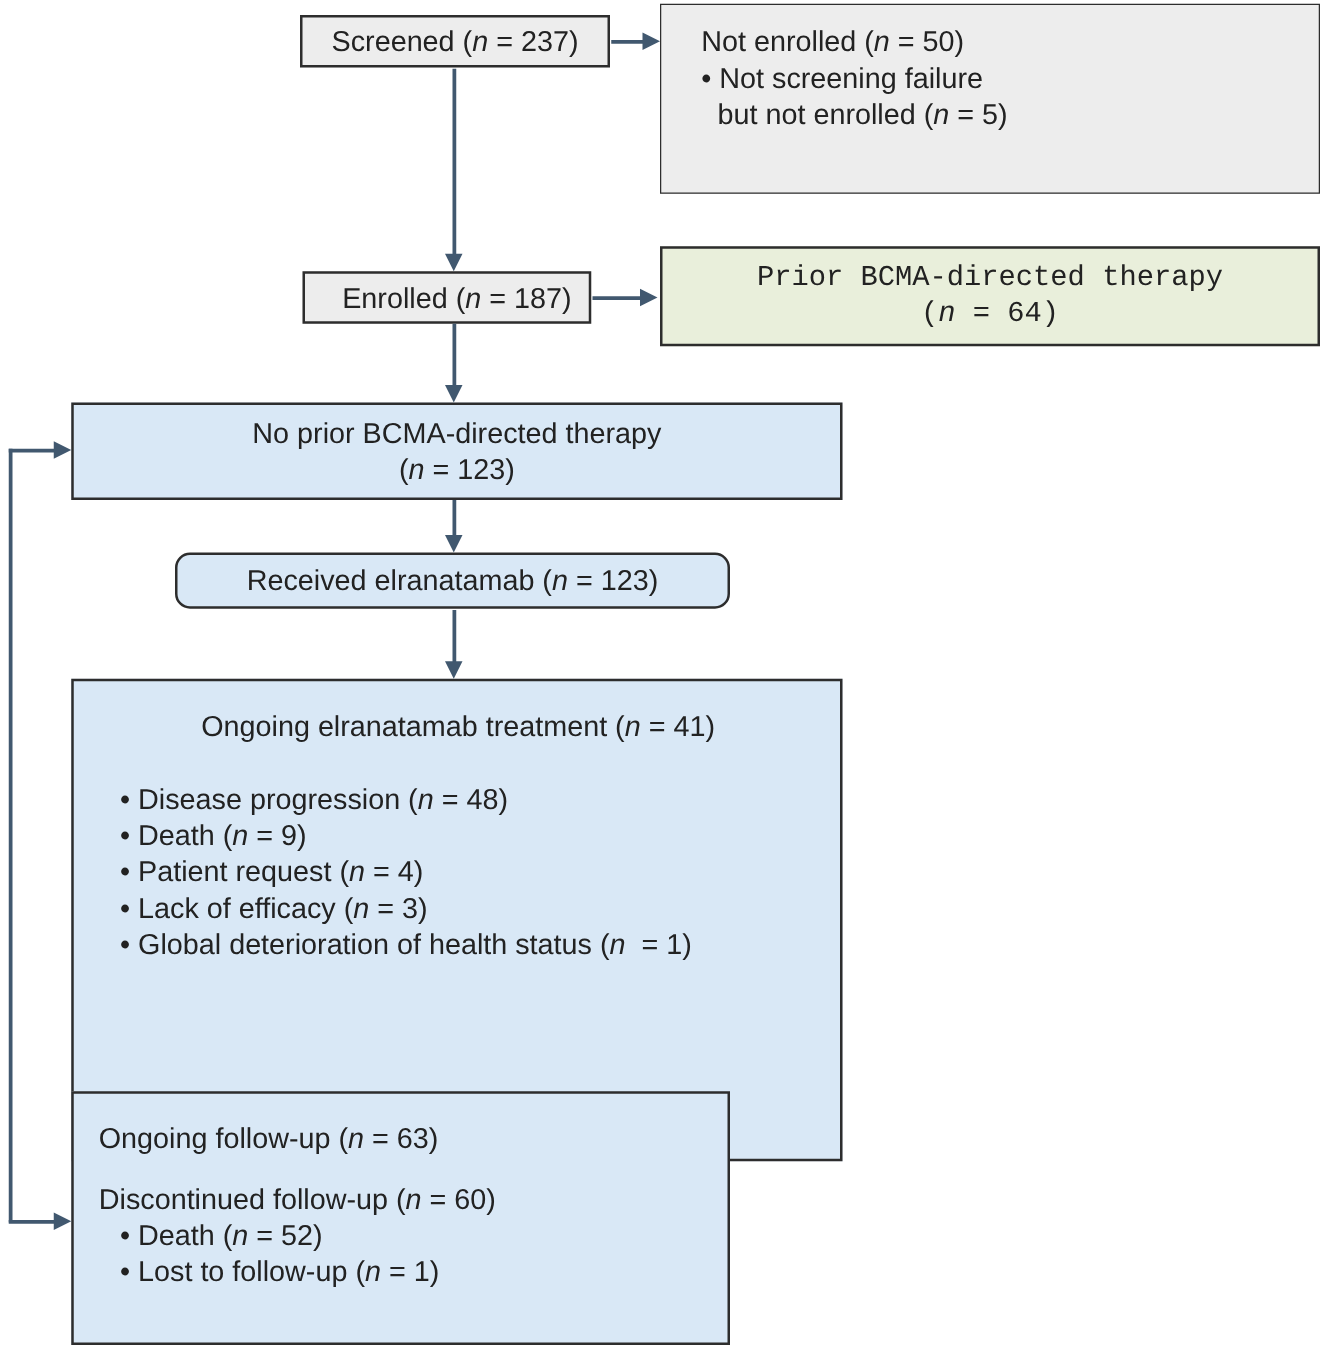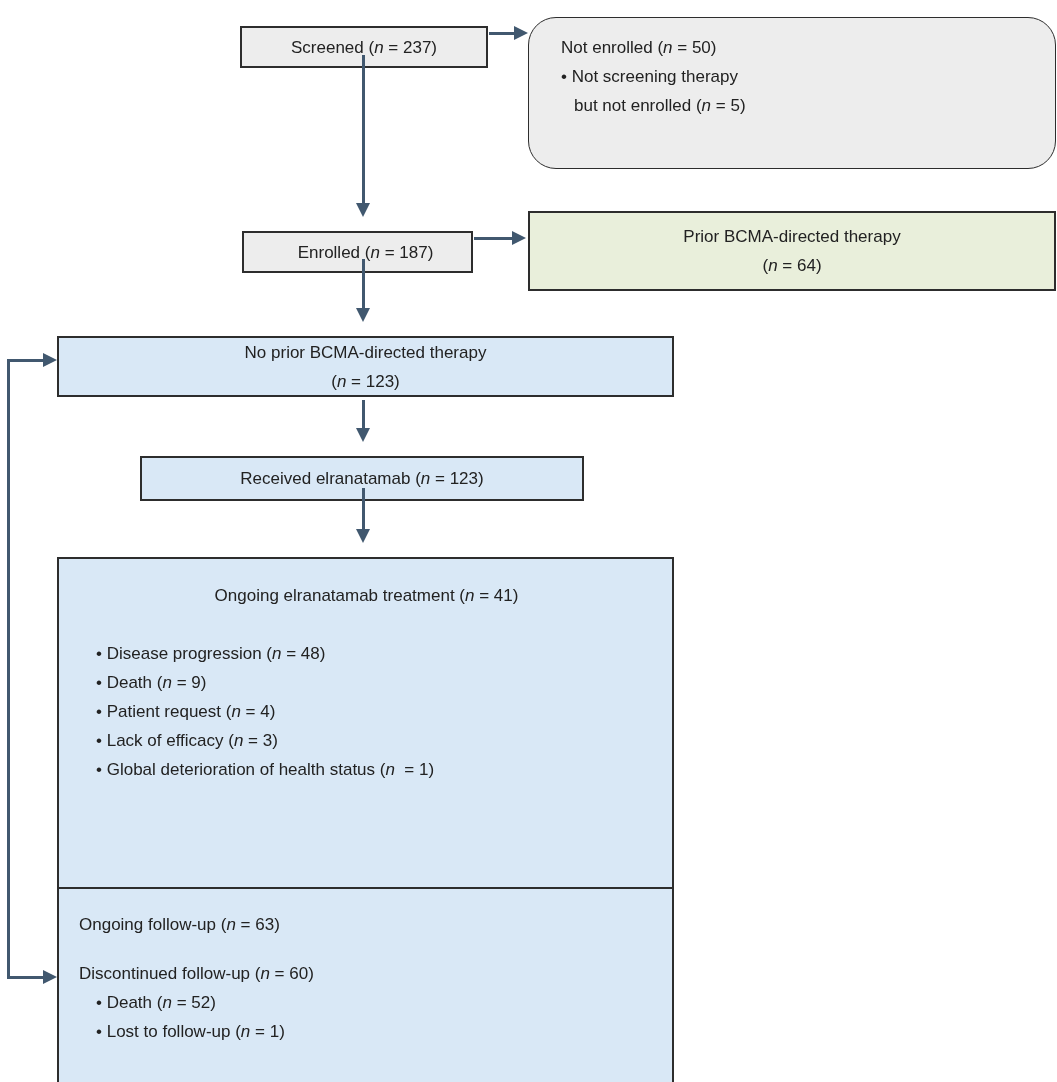--- a/index.html
+++ b/index.html
@@ -16,23 +16,22 @@
     width:1057px;
     height:1082px;
     background:#ffffff;
     font-family:"Liberation Sans","DejaVu Sans",sans-serif;
     color:var(--text);
     overflow:hidden;
   }
   .box{
     position:absolute;
     box-sizing:border-box;
-    font-size:17px;
+    font-size:23px;
     line-height:29px;
-    margin-top:14px;
   }
   .gray{background:var(--gray-fill);border:2.5px solid var(--border);}
   .gray.thin{border-width:1.5px;}
   .green{background:var(--green-fill);border:2px solid var(--border);}
   .blue{background:var(--blue-fill);border:2px solid var(--border);}
   .center-flex{
     display:flex;
     flex-direction:column;
     align-items:center;
     justify-content:center;
@@ -61,54 +60,54 @@
 </style>
 </head>
 <body>
 
 <div id="canvas">
 
   <div class="box gray center-flex" style="left:240px;top:12px;width:248px;height:42px;">
     <div class="line">Screened (<i>n</i> = 237)</div>
   </div>
 
-  <div class="box gray thin" style="left:528px;top:3px;width:528px;height:152px;padding:15px 18px 0 32px;border-radius:28px;">
+  <div class="box gray thin" style="left:528px;top:3px;width:528px;height:152px;padding:15px 18px 0 32px;">
     <div class="line">Not enrolled (<i>n</i> = 50)</div>
-    <div class="line">• Not screening therapy</div>
+    <div class="line">• Not screening failure</div>
     <div class="line bullet-cont">but not enrolled (<i>n</i> = 5)</div>
   </div>
 
   <div class="box gray center-flex" style="left:242px;top:217px;width:231px;height:42px;padding-left:16px;">
     <div class="line">Enrolled (<i>n</i> = 187)</div>
   </div>
 
-  <div class="box green center-flex" style="left:528px;top:197px;width:528px;height:80px;">
+  <div class="box green center-flex" style="left:528px;top:197px;width:528px;height:80px;font-family:Liberation Mono, monospace;">
     <div class="line">Prior BCMA-directed therapy</div>
     <div class="line">(<i>n</i> = 64)</div>
   </div>
 
-  <div class="box blue center-flex" style="left:57px;top:322px;width:617px;height:61px;">
+  <div class="box blue center-flex" style="left:57px;top:322px;width:617px;height:78px;">
     <div class="line">No prior BCMA-directed therapy</div>
     <div class="line">(<i>n</i> = 123)</div>
   </div>
 
-  <div class="box blue center-flex" style="left:140px;top:442px;width:444px;height:45px;">
+  <div class="box blue center-flex" style="left:140px;top:442px;width:444px;height:45px;border-radius:12px;">
     <div class="line">Received elranatamab (<i>n</i> = 123)</div>
   </div>
 
   <div class="box blue" style="left:57px;top:543px;width:617px;height:386px;padding:22px 18px 0 20px;">
     <div class="line" style="text-align:center;margin-bottom:29px;">Ongoing elranatamab treatment (<i>n</i> = 41)</div>
     <div class="line indent">• Disease progression (<i>n</i> = 48)</div>
     <div class="line indent">• Death (<i>n</i> = 9)</div>
     <div class="line indent">• Patient request (<i>n</i> = 4)</div>
     <div class="line indent">• Lack of efficacy (<i>n</i> = 3)</div>
     <div class="line indent">• Global deterioration of health status (<i>n</i>  = 1)</div>
   </div>
 
-  <div class="box blue" style="left:57px;top:873px;width:617px;height:203px;padding:21px 18px 0 20px;">
+  <div class="box blue" style="left:57px;top:873px;width:527px;height:203px;padding:21px 18px 0 20px;">
     <div class="line" style="margin-bottom:20px;">Ongoing follow-up (<i>n</i> = 63)</div>
     <div class="line">Discontinued follow-up (<i>n</i> = 60)</div>
     <div class="line indent">• Death (<i>n</i> = 52)</div>
     <div class="line indent">• Lost to follow-up (<i>n</i> = 1)</div>
   </div>
 
   <div>
     <div class="hline" style="left:489px;top:32px;width:26px;"></div>
     <div class="head-right" style="left:514px;top:26px;"></div>
   </div>

